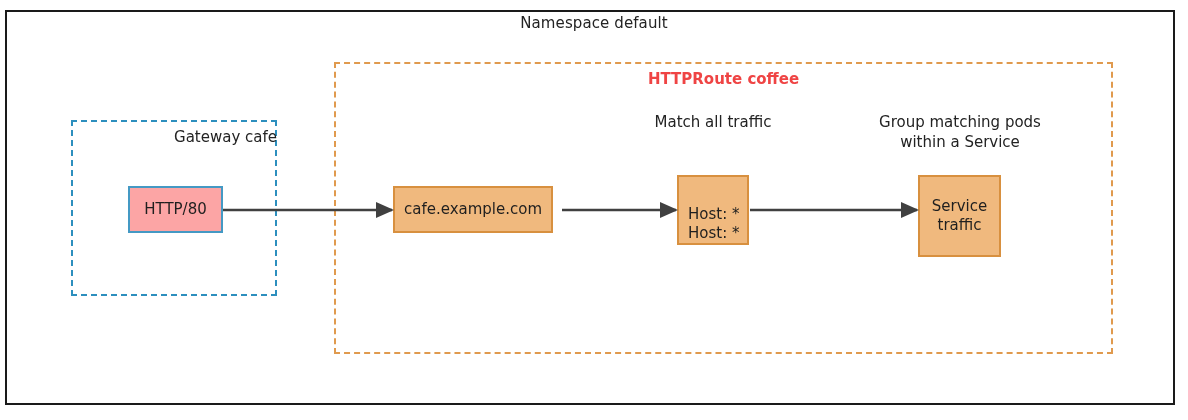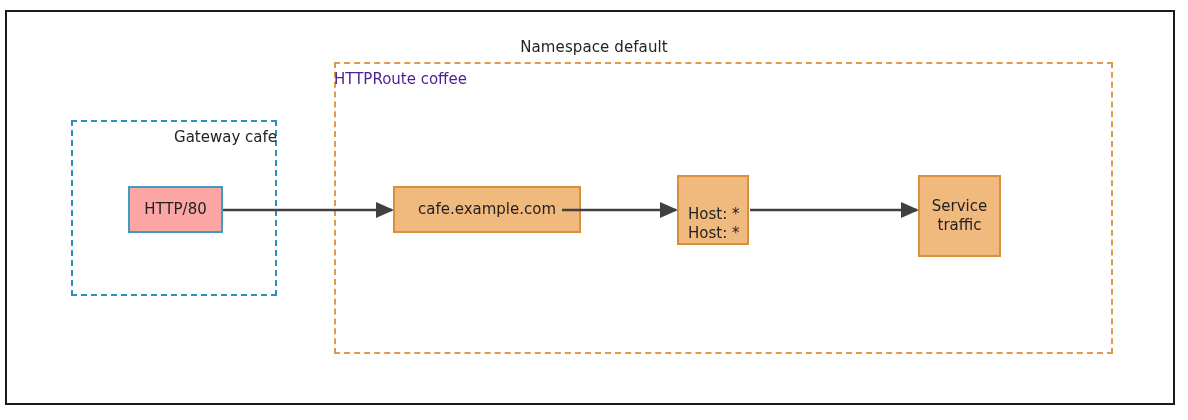--- a/index.html
+++ b/index.html
@@ -33,21 +33,20 @@
   }
   .ns-title {
     position: absolute;
     left: 0;
     right: 0;
     top: 14px;
     text-align: center;
     font-size: 15px;
     color: #232323;
     letter-spacing: 0.1px;
-    margin-top: 24px;
   }
 
   .gw-box {
     position: absolute;
     left: 71px;
     top: 120px;
     width: 206px;
     height: 176px;
     border: 2px dashed #2d8fbe;
     box-sizing: border-box;
@@ -71,22 +70,24 @@
     height: 292px;
     border: 2px dashed #e09a4e;
     box-sizing: border-box;
     background: transparent;
   }
   .route-title {
     position: absolute;
     left: 334px;
     top: 70px;
     width: 779px;
+    text-align: center;
     font-size: 15px;
-    color: #4c1d95;
+    color: #ef4444;
+    font-weight: bold;
   }
 
   
   .node {
     position: absolute;
     box-sizing: border-box;
     display: flex;
     align-items: center;
     font-size: 15px;
     line-height: 1.28;
@@ -98,21 +99,21 @@
   .node-blue {
     background: #fca5a5;
     border: 2px solid #4499c4;
   }
   .node-orange {
     background: #f0b97e;
     border: 2px solid #d8903f;
   }
 
   #node-http     { left: 128px; top: 186px; width: 95px;  height: 47px; }
-  #node-host     { left: 393px; top: 186px; width: 188px; height: 47px; }
+  #node-host     { left: 393px; top: 186px; width: 160px; height: 47px; }
   #node-match    { left: 677px; top: 175px; width: 72px;  height: 70px; align-items: flex-end; }
   #node-service  { left: 918px; top: 175px; width: 83px;  height: 82px; }
 
   
   .caption {
     position: absolute;
     text-align: center;
     font-size: 15px;
     line-height: 1.32;
     color: #232323;
@@ -136,20 +137,22 @@
 
   <div class="ns-box"></div>
   <div class="ns-title">Namespace default</div>
 
   <div class="gw-box"></div>
   <div class="gw-title">Gateway cafe</div>
 
   <div class="route-box"></div>
   <div class="route-title">HTTPRoute coffee</div>
 
+  <div class="caption" id="caption-match">Match all traffic</div>
+  <div class="caption" id="caption-service">Group matching pods within a Service</div>
 
   <div class="node node-blue center" id="node-http">
     <span>HTTP/80</span>
   </div>
 
   <div class="node node-orange center" id="node-host">
     <span>cafe.example.com</span>
   </div>
 
   <div class="node node-orange left" id="node-match">

